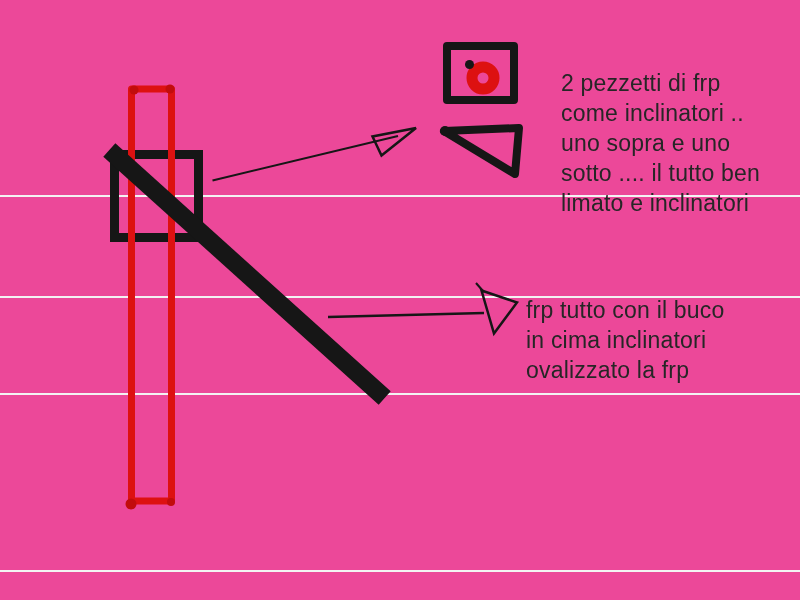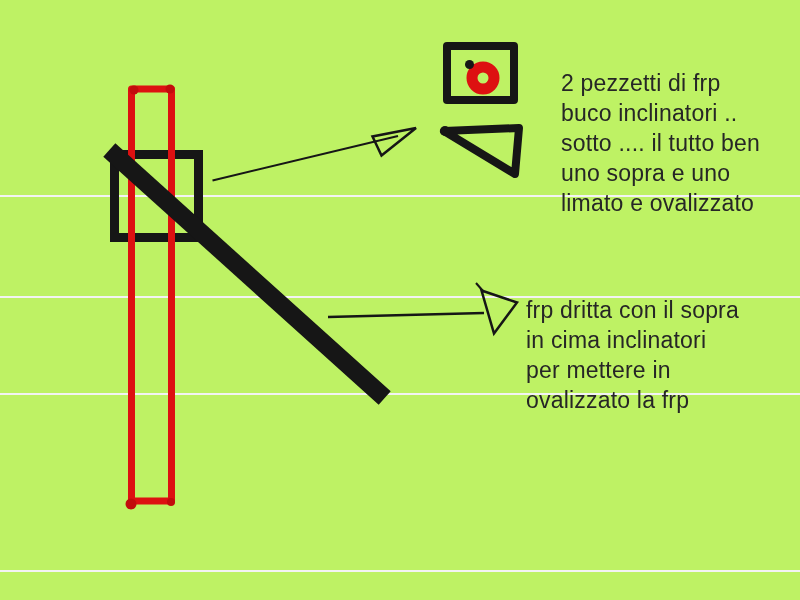--- a/index.html
+++ b/index.html
@@ -37,21 +37,21 @@
     letter-spacing: 0.2px;
     color: #262626;
     white-space: nowrap;
   }
   .note-top { left: 561px; top: 68px; }
   .note-bottom { left: 526px; top: 295px; }
 </style>
 </head>
 <body>
 
-<div class="canvas" style="background: #bef264;">
+<div class="canvas" style="background: #ec4899;">
 
   <div class="band b1"></div>
   <div class="band b2"></div>
   <div class="band b3"></div>
   <div class="band b4"></div>
 
   <svg class="art" width="800" height="600" viewBox="0 0 800 600">
 
     <rect x="114.5" y="154.5" width="84" height="83" fill="none" stroke-width="9" stroke="#161616"></rect>
 
@@ -79,26 +79,25 @@
 
     <g>
       <line x1="328" y1="317" x2="484" y2="313" stroke-width="2.5" stroke="#161616"></line>
       <line x1="476" y1="283" x2="483" y2="291" stroke-width="2" stroke="#161616"></line>
       <path d="M 481.5 290.5 L 517 302.5 L 494 333.5 Z" fill="none" stroke-width="2.5" stroke-linejoin="miter" stroke="#161616"></path>
     </g>
   </svg>
 
   <div class="note note-top" style="color: rgb(38, 38, 38);">
     <div>2 pezzetti di frp</div>
-    <div>buco inclinatori ..</div>
+    <div>come inclinatori ..</div>
+    <div>uno sopra e uno</div>
     <div>sotto .... il tutto ben</div>
-    <div>uno sopra e uno</div>
-    <div>limato e ovalizzato</div>
+    <div>limato e inclinatori</div>
   </div>
 
   <div class="note note-bottom" style="color: rgb(38, 38, 38);">
-    <div>frp dritta con il sopra</div>
+    <div>frp tutto con il buco</div>
     <div>in cima inclinatori</div>
-    <div>per mettere in</div>
     <div>ovalizzato la frp</div>
   </div>
 
 </div>
 
 </body></html>

